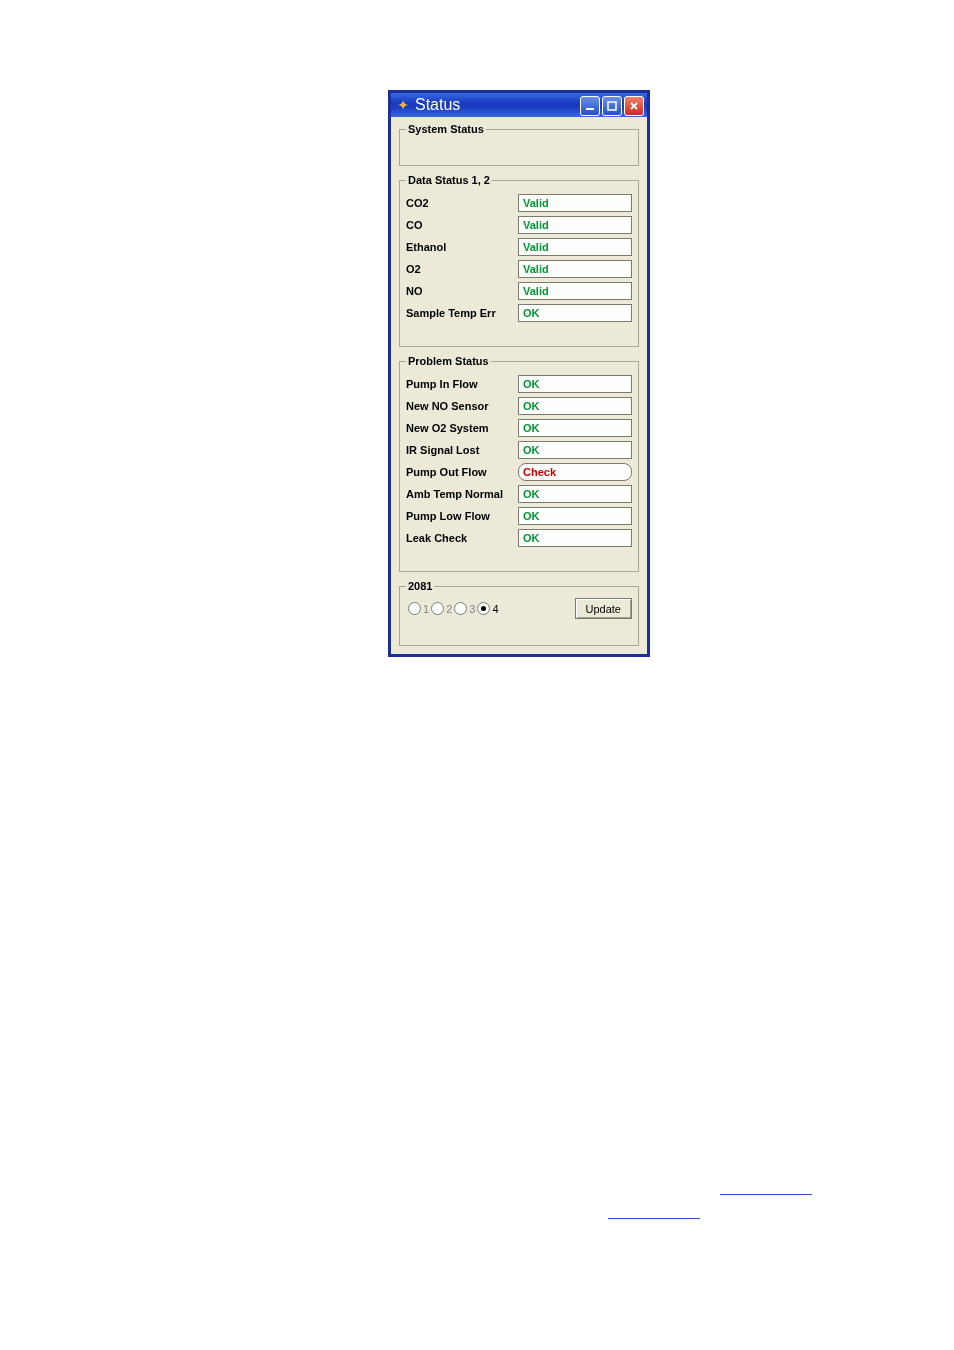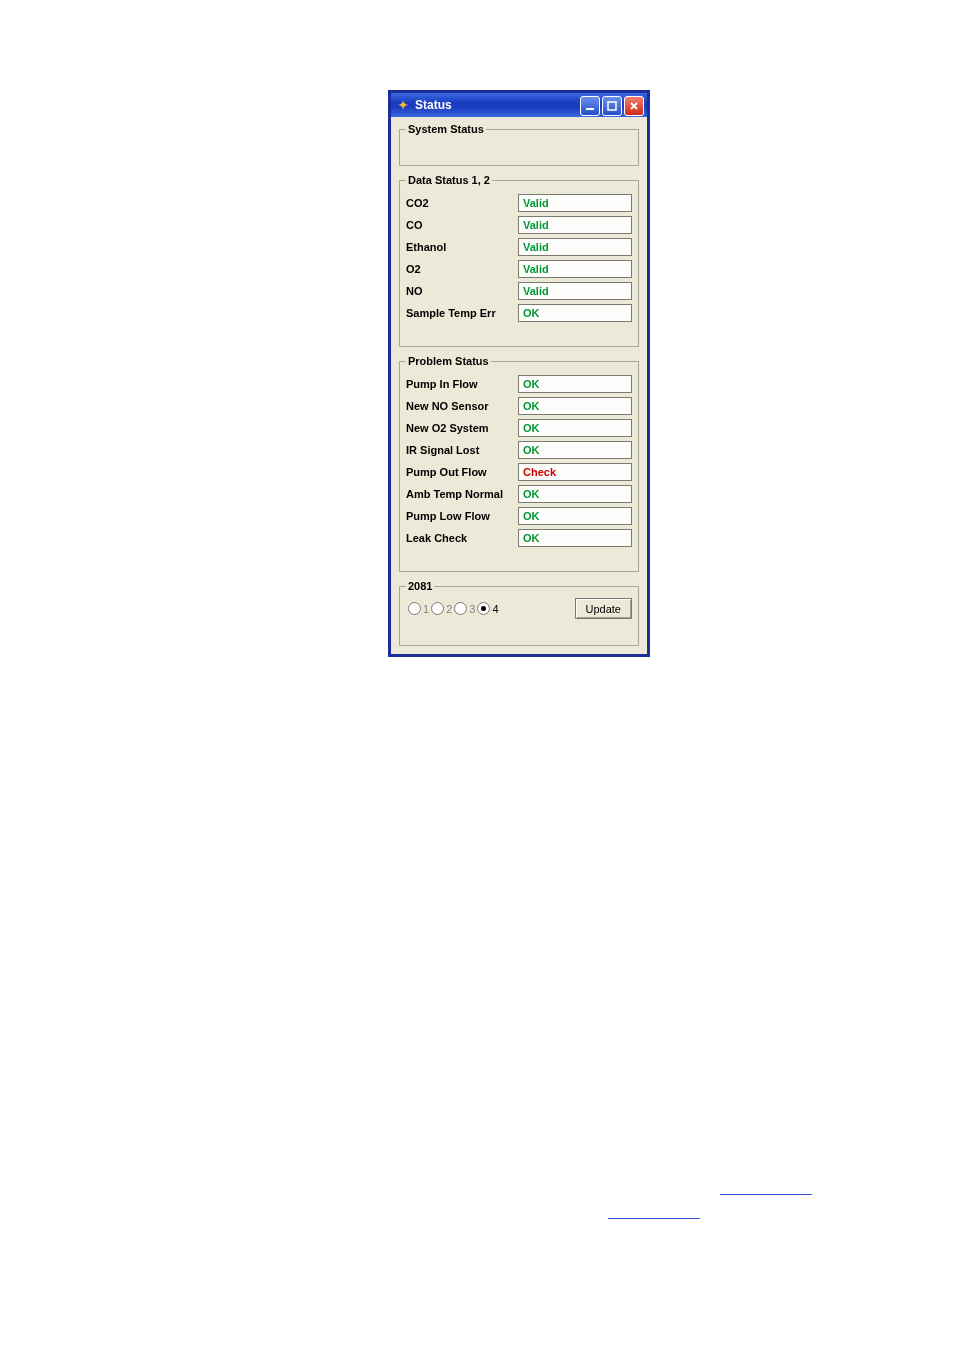--- a/index.html
+++ b/index.html
@@ -33,22 +33,22 @@
     margin-right: 4px;
     display: inline-flex;
     align-items: center;
     justify-content: center;
     color: #f4b53a;
     font-size: 14px;
     line-height: 1;
   }
   .titlebar-text {
     color: #ffffff;
-    font-weight: bold;
-    font-size: 12px;
+    font-weight: normal;
+    font-size: 16px;
   }
   .win-buttons {
     position: absolute;
     right: 3px;
     top: 3px;
     display: flex;
     gap: 2px;
   }
   .win-btn {
     width: 18px;
@@ -101,21 +101,21 @@
     border: 1px solid #7a7a6d;
     background: #fdfdfb;
     padding: 0 4px;
     font-size: 11px;
     font-weight: bold;
     line-height: 16px;
     white-space: nowrap;
     overflow: hidden;
   }
   .val-green { color: #009933; }
-  .val-red   { color: #cc0000; }
+  .val-red   { color: #cc0000; border-radius: 8px; }
 
   .radio-row {
     display: flex;
     align-items: center;
     gap: 2px;
     padding: 2px 0 2px 2px;
   }
   .radio-item {
     display: flex;
     align-items: center;

